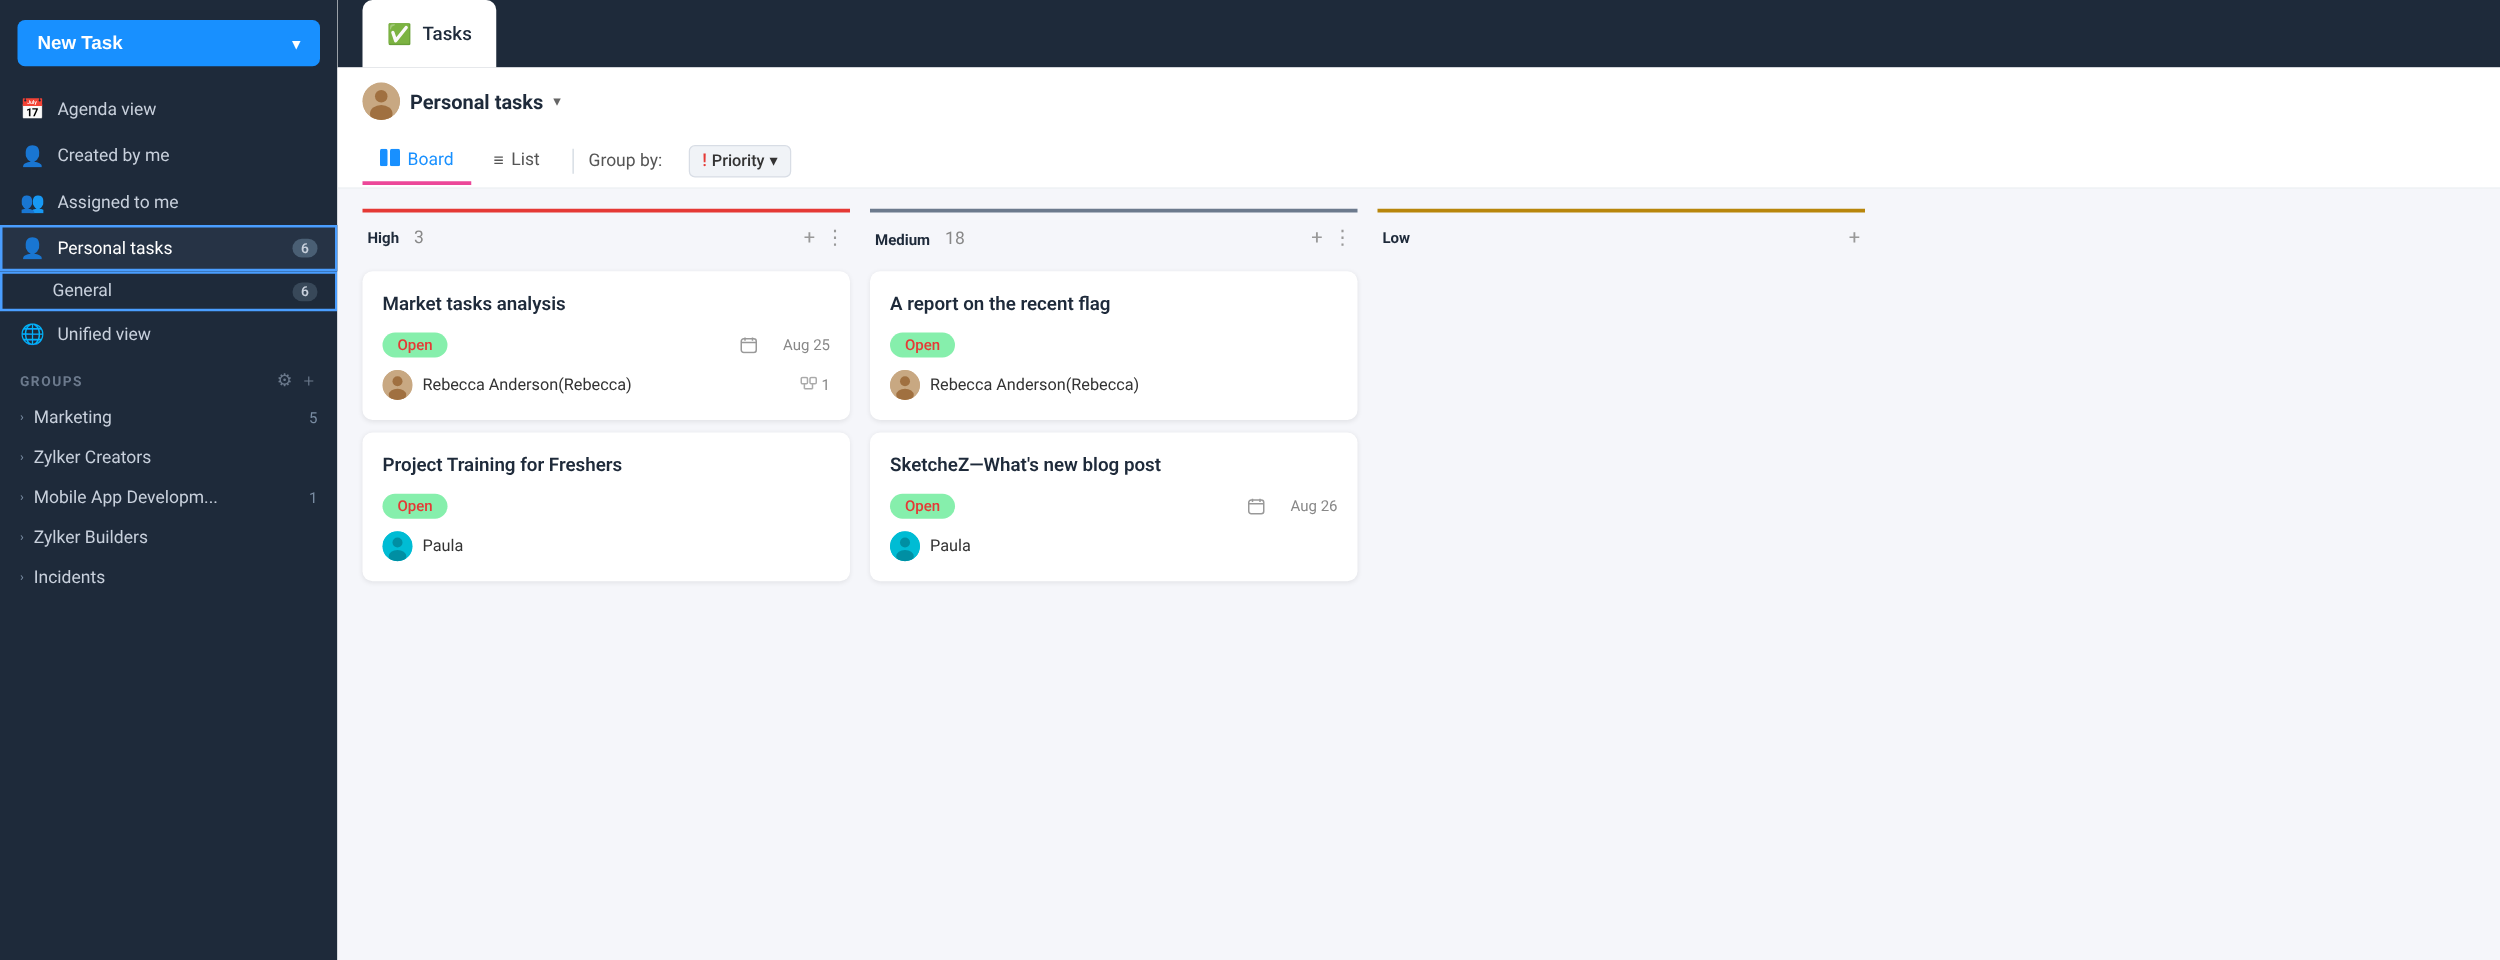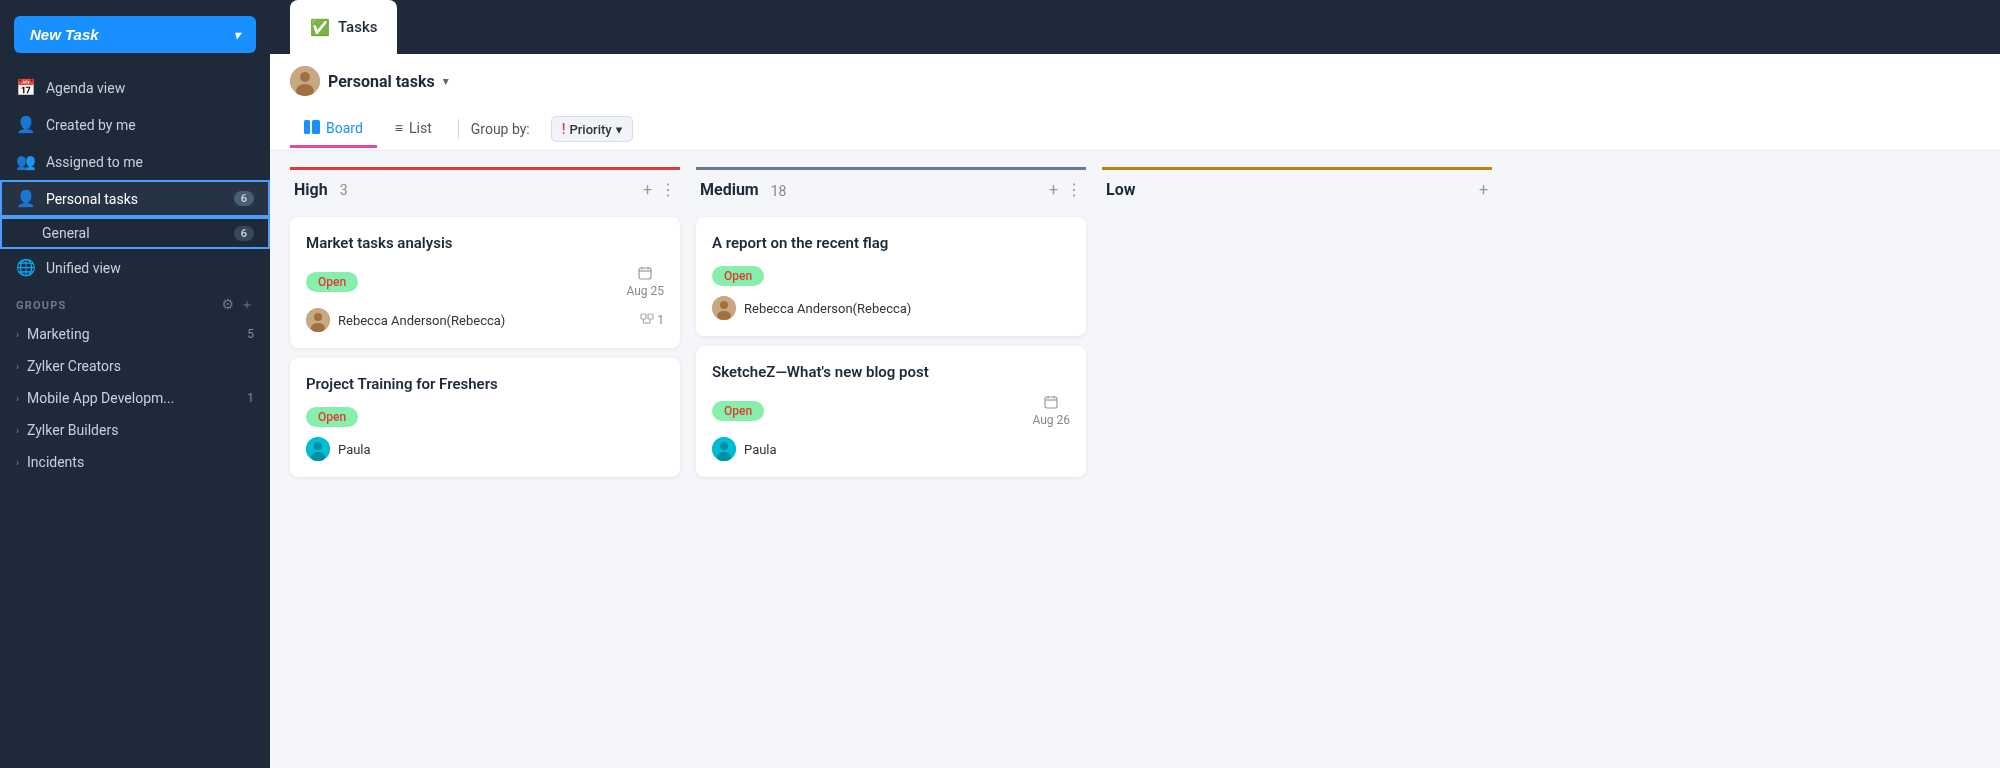--- a/index.html
+++ b/index.html
@@ -23,21 +23,20 @@
       border: none;
       border-radius: 6px;
       padding: 10px 16px;
       font-size: 15px;
       font-weight: 600;
       cursor: pointer;
       display: flex;
       align-items: center;
       justify-content: space-between;
       width: calc(100% - 28px);
-      font-style: italic;
     }
     .new-task-btn .chevron { font-size: 12px; margin-left: 8px; }
 
     .sidebar-section-label {
       font-size: 11px;
       font-weight: 700;
       letter-spacing: 1.2px;
       color: #6c7a8d;
       padding: 10px 16px 6px 16px;
       text-transform: uppercase;
@@ -264,21 +263,21 @@
       align-items: center;
       gap: 8px;
       padding: 0 4px 8px 4px;
       border-top: 3px solid #ccc;
       padding-top: 10px;
     }
     .board-column-header.high { border-top-color: #e53935; }
     .board-column-header.medium { border-top-color: #6c7a8d; align-items: flex-end; }
     .board-column-header.low { border-top-color: #b8860b; }
 
-    .col-title { font-size: 16px; font-weight: 700; color: #1e2a3a; }
+    .col-title { font-size: 12px; font-weight: 700; color: #1e2a3a; }
     .col-count { font-size: 14px; color: #888; margin-left: 4px; }
     .col-actions { margin-left: auto; display: flex; align-items: center; gap: 8px; color: #999; font-size: 16px; cursor: pointer; }
 
     .card {
       background: #fff;
       border-radius: 8px;
       padding: 16px;
       box-shadow: 0 1px 4px rgba(0,0,0,0.08);
       cursor: pointer;
     }
@@ -290,21 +289,21 @@
       margin-bottom: 10px;
     }
     .status-badge {
       background: #86efac;
       color: #e53935;
       border-radius: 12px;
       padding: 3px 12px;
       font-size: 12px;
       font-weight: 500;
     }
-    .card-date { display: flex; align-items: center; gap: 4px; font-size: 12px; color: #888; flex-direction: column; }
+    .card-date { display: flex; align-items: center; gap: 20px; font-size: 12px; color: #888; }
     .card-footer {
       display: flex;
       align-items: center;
       gap: 8px;
     }
     .avatar-sm {
       width: 24px;
       height: 24px;
       border-radius: 50%;
       background: #c8a882;

